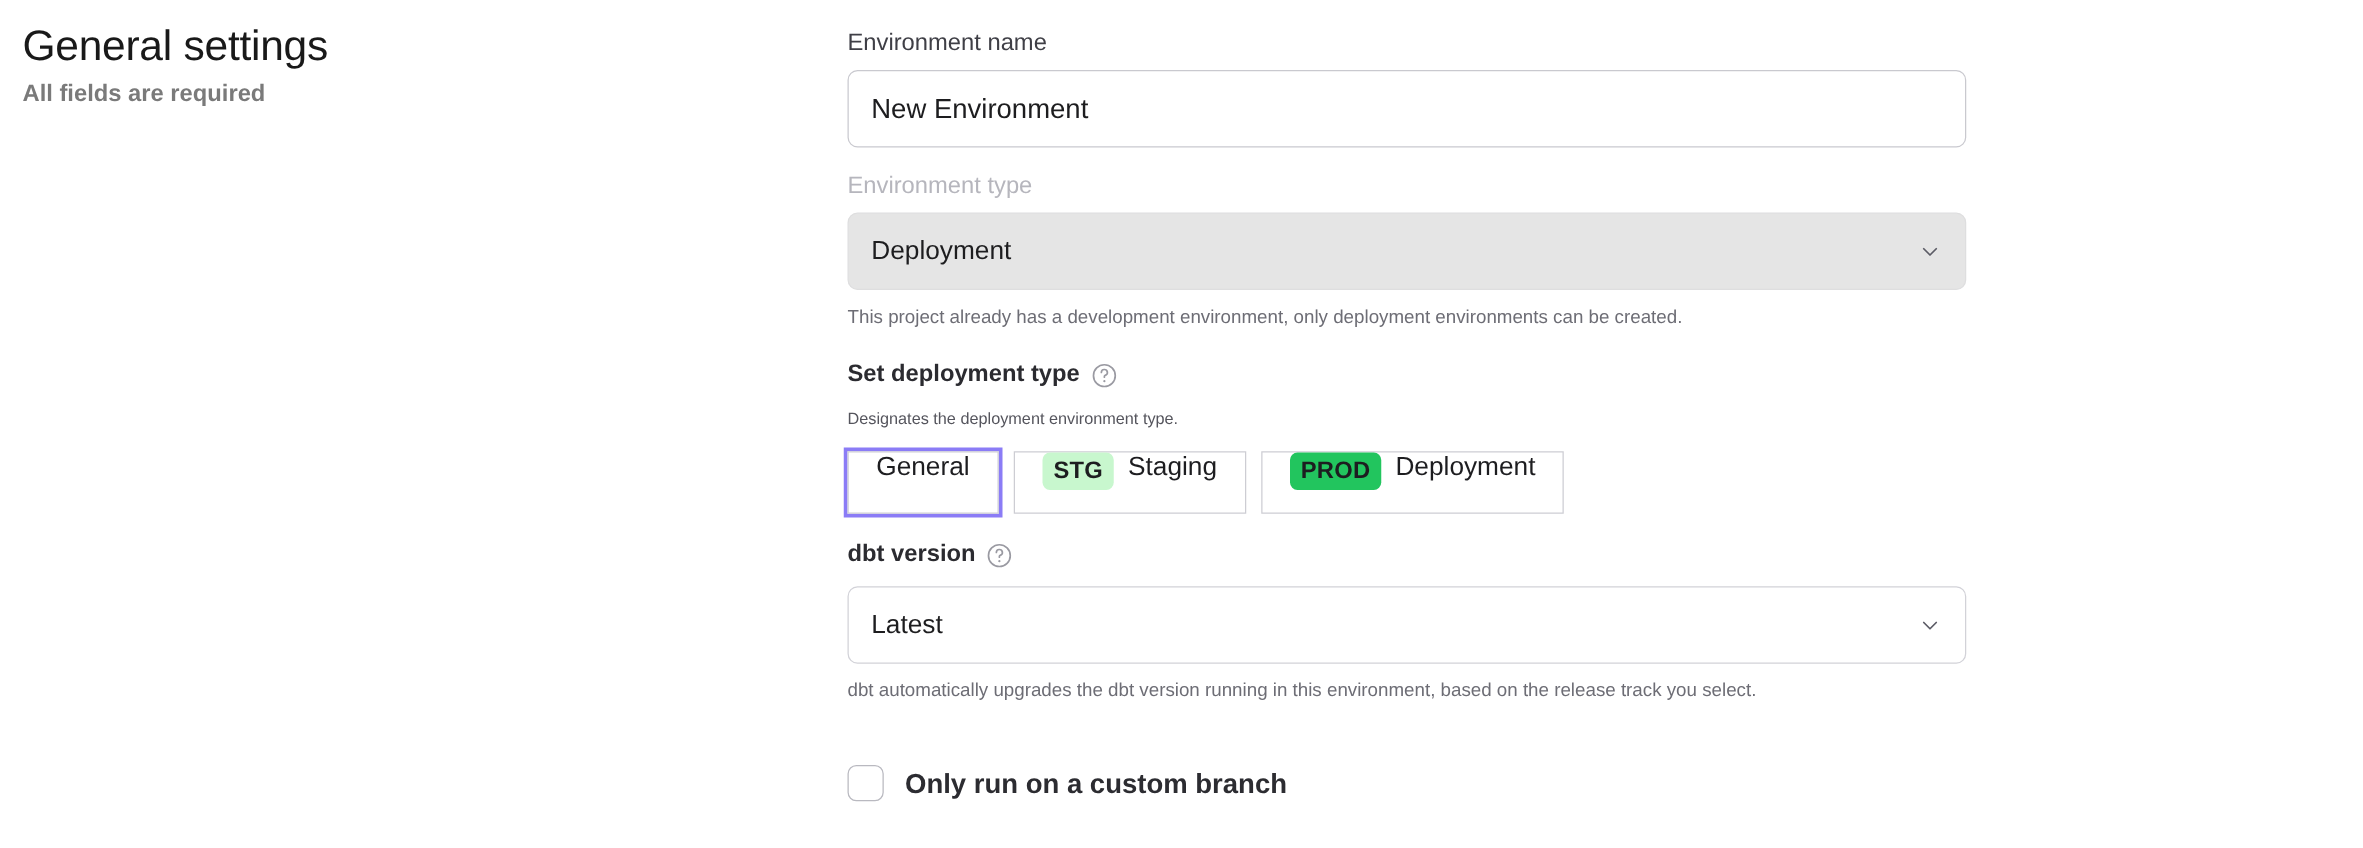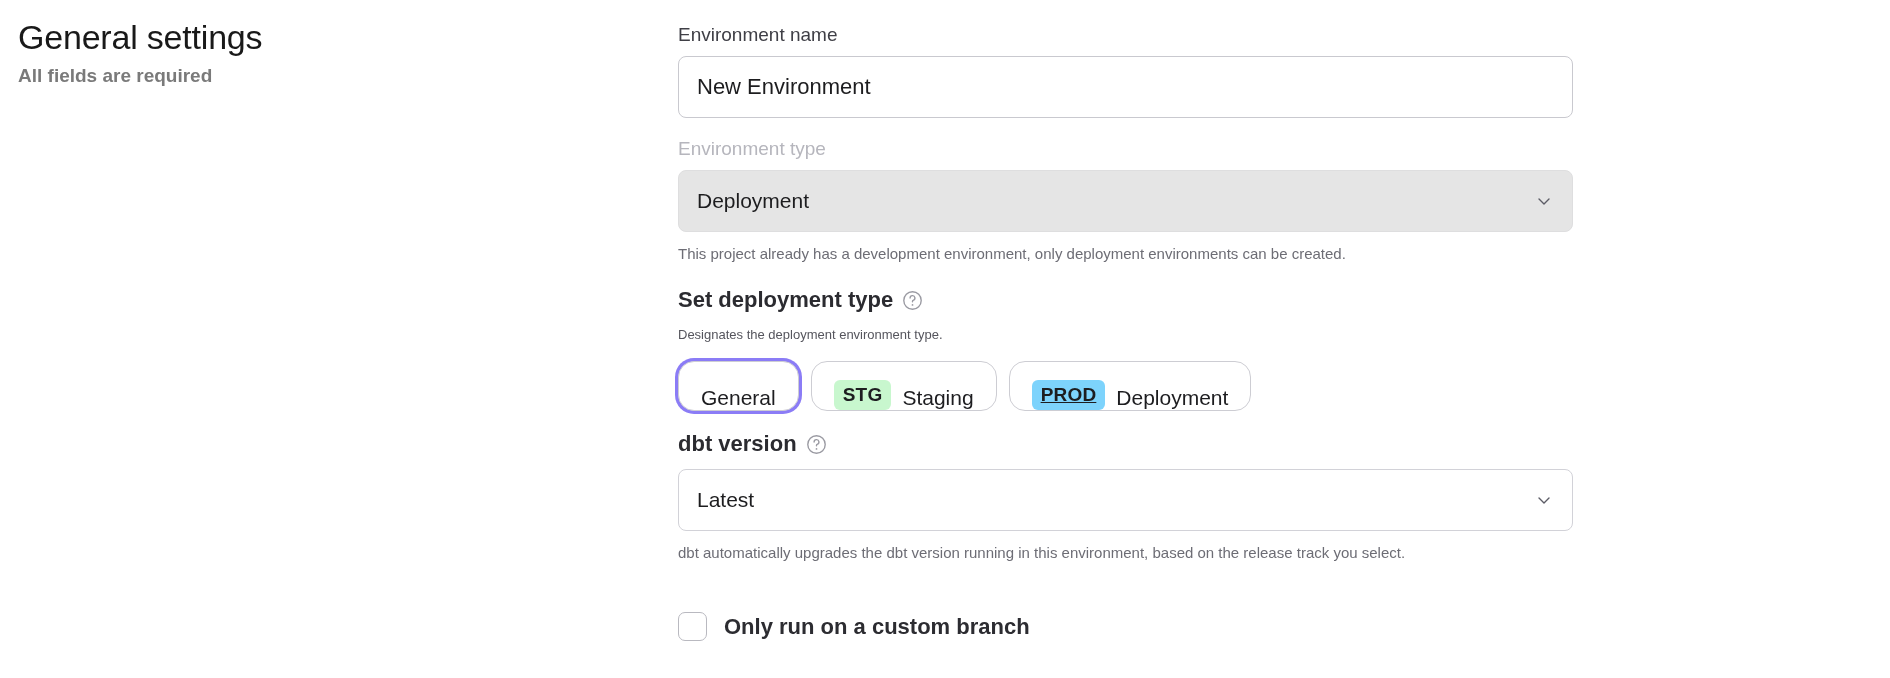--- a/index.html
+++ b/index.html
@@ -120,21 +120,21 @@
     margin-top: 9px;
     margin-bottom: 0;
   }
 
   .section-gap-1 { height: 18px; }
 
   .section-heading {
     display: flex;
     align-items: center;
     gap: 9px;
-    font-size: 22px;
+    font-size: 19px;
     line-height: 28px;
     font-weight: 700;
     color: #2b2b30;
     margin-top: 19px;
   }
   .help-icon {
     width: 21px;
     height: 21px;
     flex: 0 0 21px;
     color: #9a9aa2;
@@ -153,24 +153,24 @@
   .seg-row {
     display: flex;
     align-items: center;
     gap: 12px;
     margin-top: 13px;
   }
   .seg-btn {
     position: relative;
     height: 50px;
     border: 1px solid #cdcdd3;
-    border-radius: 16px;
-    background: #ffffff;
-    display: flex;
-    align-items: flex-end;
+    border-radius: 0;
+    background: #ffffff;
+    display: flex;
+    align-items: flex-start;
     gap: 11px;
     padding: 0 22px;
     font-family: "Liberation Sans", sans-serif;
     font-size: 21px;
     color: #1d1d20;
     cursor: pointer;
   }
   .seg-btn.focused {
     box-shadow: 0 0 0 3px #8b7cf6;
     border-color: #cdcdd3;
@@ -178,21 +178,21 @@
   .seg-badge {
     font-size: 19px;
     font-weight: 700;
     letter-spacing: 0.2px;
     border-radius: 6px;
     padding: 3px 9px;
     line-height: 24px;
     color: #1d1d20;
   }
   .badge-stg { background: #c8f7ce; }
-  .badge-prod { background: #7dd3fc; text-decoration: underline; }
+  .badge-prod { background: #22c55e; }
 
   
   .check-row {
     display: flex;
     align-items: center;
     gap: 17px;
     margin-top: 46px;
     text-align: center;
   }
   .checkbox {

